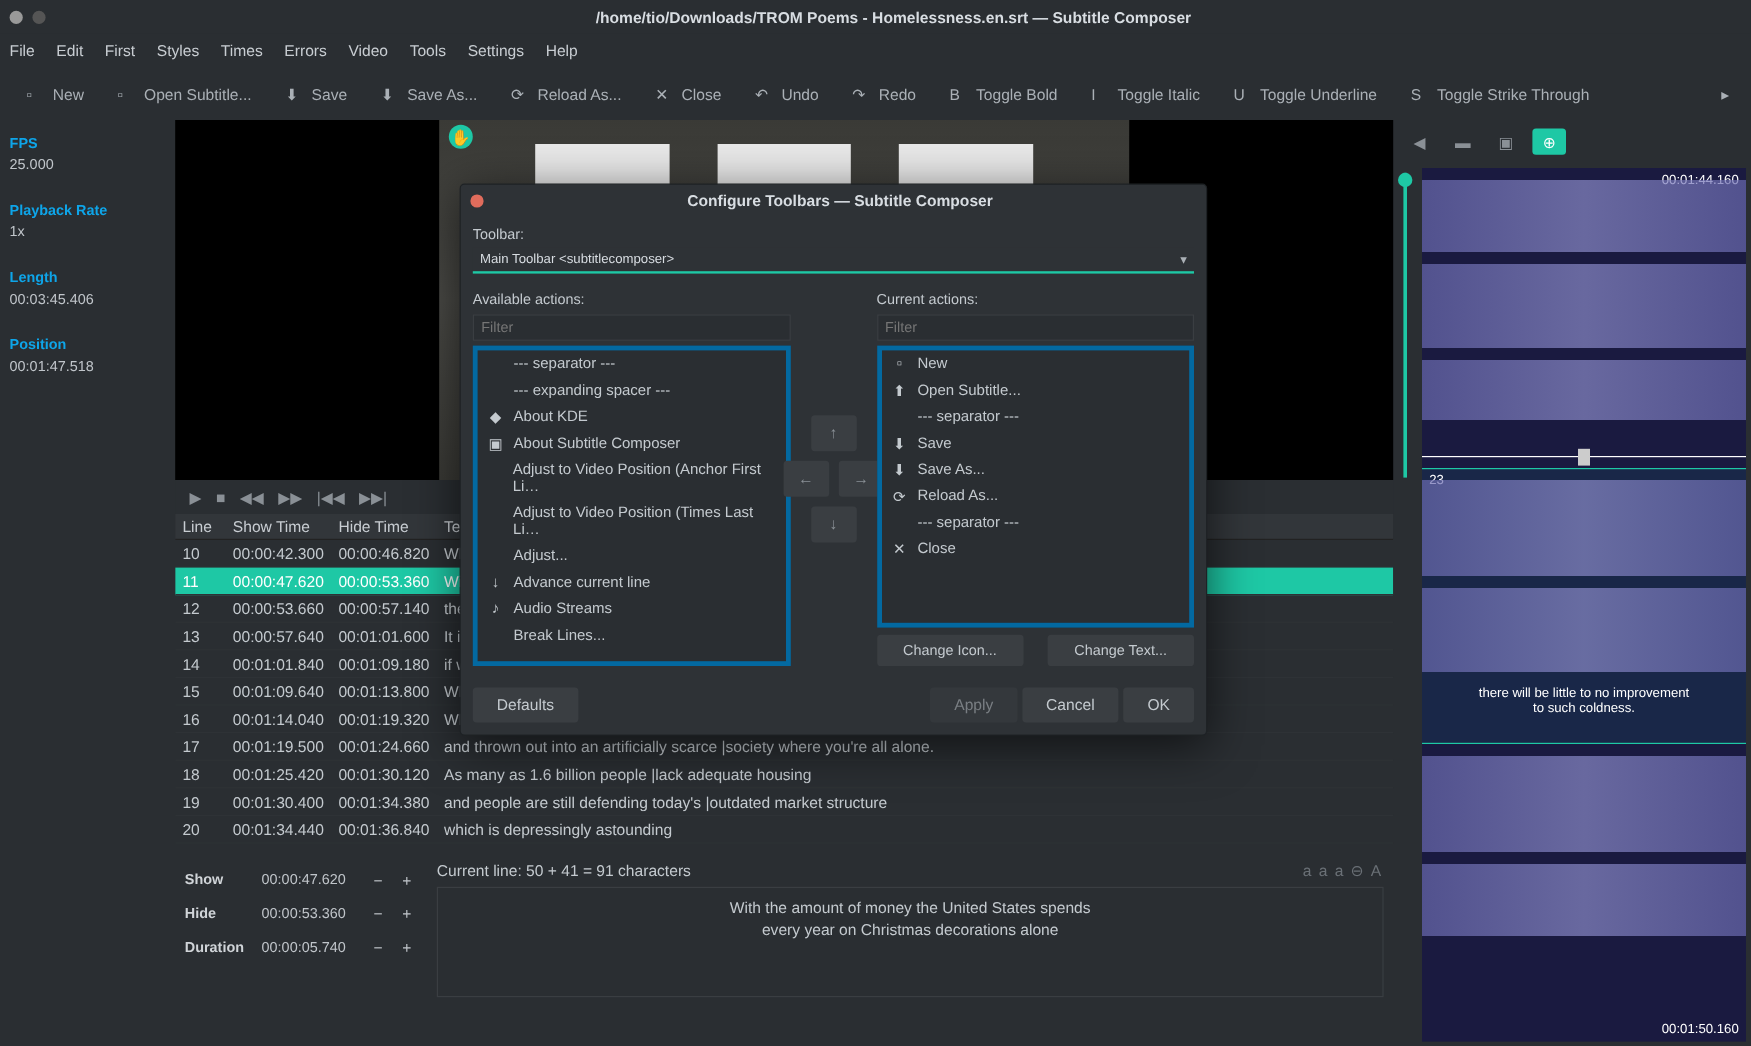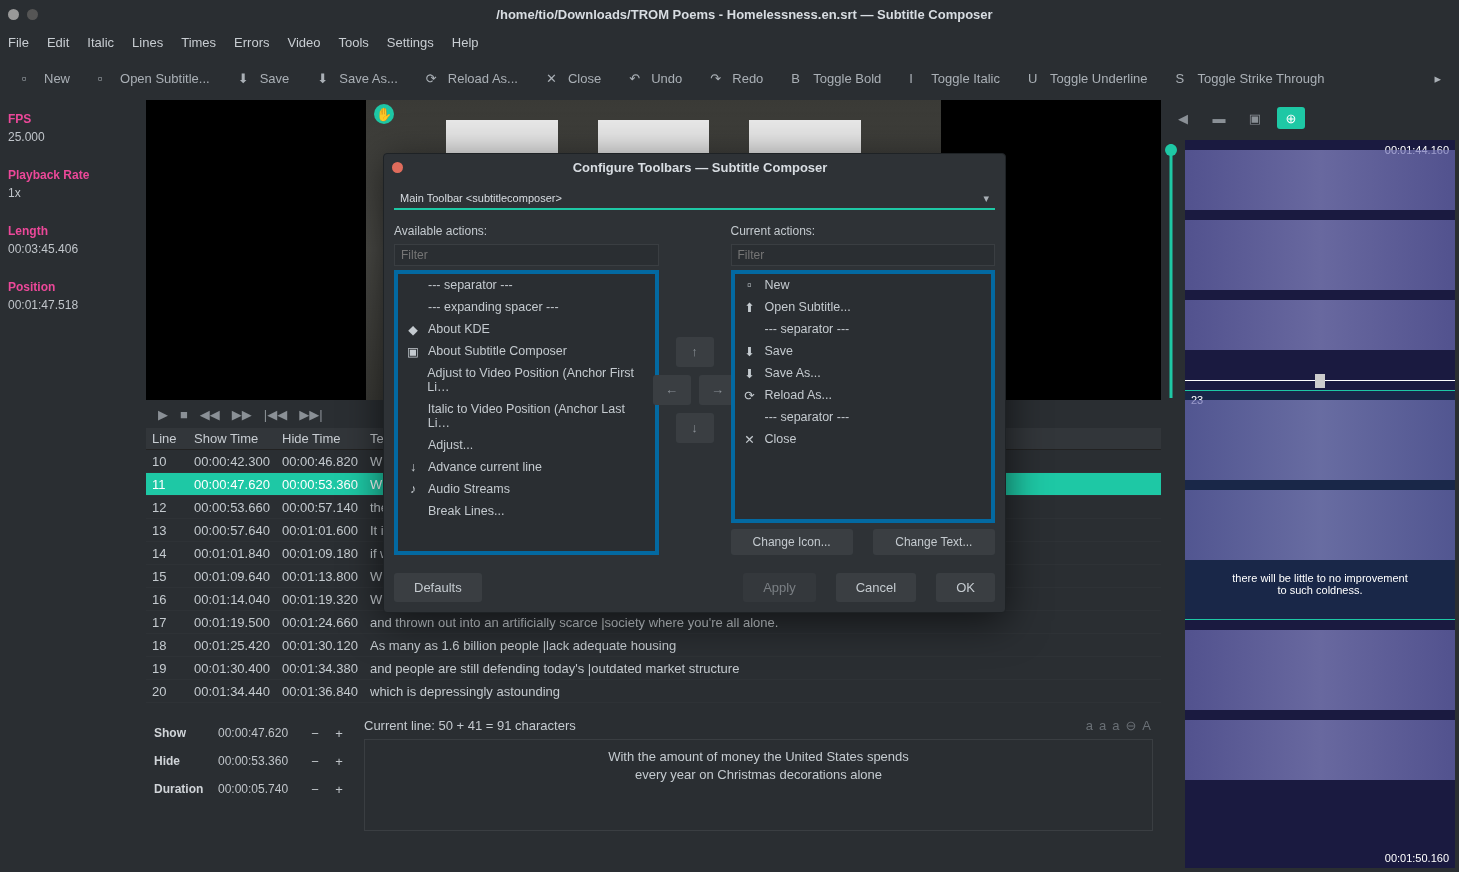--- a/index.html
+++ b/index.html
@@ -15,21 +15,21 @@
 .menubar span { color: #c8cdd2; cursor: pointer; }
 
 .toolbar { height: 44px; display: flex; align-items: center; padding: 0 10px; gap: 4px; }
 .toolbar .tb-item { display: flex; align-items: center; gap: 8px; padding: 0 12px; color: #aab0b6; }
 .toolbar .tb-icon { width: 14px; height: 14px; display: inline-block; }
 .toolbar .chevron { margin-left: auto; color: #aab0b6; padding-right: 8px; }
 
 .main { display: flex; height: calc(100% - 28px - 28px - 44px); }
 
 .leftpanel { width: 146px; padding: 12px 8px; display: flex; flex-direction: column; gap: 24px; }
-.leftpanel .stat .lbl { color: #ec4899; font-weight: 600; font-size: 12px; }
+.leftpanel .stat .lbl { color: #0ea5e9; font-weight: 600; font-size: 12px; }
 .leftpanel .stat .val { color: #c0c5ca; font-size: 12px; margin-top: 4px; }
 
 .center { flex: 1; display: flex; flex-direction: column; min-width: 0; position: relative; }
 .video-area { height: 300px; background: #000; position: relative; }
 .video-frame { position: absolute; left: 220px; top: 0; right: 220px; bottom: 0; background: linear-gradient(180deg,#3a3a36 0%,#4a4a46 50%,#3a3a36 100%); }
 .video-frame .windows { position: absolute; top: 20px; left: 80px; right: 80px; height: 120px; display: flex; gap: 40px; }
 .video-frame .win { flex: 1; background: #e8e8e8; }
 
 .playbar { height: 28px; background: #2a2e32; display: flex; align-items: center; gap: 12px; padding: 0 12px; color: #8a9096; }
 
@@ -87,41 +87,41 @@
 .modal .m-col { flex:1; display:flex; flex-direction:column; min-width:0; }
 .modal .m-col-mid { width:56px; display:flex; flex-direction:column; align-items:center; justify-content:center; gap:8px; }
 .modal .m-col .hdr { font-size:12px; color:#c4cacf; margin-bottom:6px; }
 .modal .m-filter { background:#2a2e32; border:1px solid #3a3e42; color:#aab0b6; padding:3px 6px; font-size:12px; margin-bottom:4px; }
 .modal .m-list { flex:1; background:#2a2e32; border:4px solid #0369a1; overflow:hidden; }
 .modal .m-item { padding:4px 8px; font-size:12.5px; color:#c4cacf; display:flex; align-items:center; gap:8px; }
 .modal .m-item .ic { width:14px; height:14px; display:inline-flex; align-items:center; justify-content:center; }
 .modal .sq-btn { width:38px; height:30px; background:#3a3e42; display:flex; align-items:center; justify-content:center; color:#8a9096; border-radius:3px; }
 .modal .m-actions { display:flex; gap:20px; margin-top:6px; }
 .modal .m-actions .act-btn { flex:1; padding:6px; background:#3a3e42; text-align:center; font-size:12px; color:#c4cacf; border-radius:3px; }
-.modal .m-footer { padding: 10px; display:flex; gap:20px; align-items:center; }
+.modal .m-footer { padding: 10px; display:flex; gap:4px; align-items:center; }
 .modal .m-btn { padding:7px 20px; background:#3a3e42; color:#c4cacf; border-radius:3px; font-size:13px; }
 .modal .m-btn.disabled { opacity:0.5; }
 .modal .m-spacer { flex:1; }
 </style>
 </head>
 <body>
 
 <div class="titlebar">
   <div class="dots">
     <div class="dot"></div>
     <div class="dot"></div>
   </div>
   <div class="title">/home/tio/Downloads/TROM Poems - Homelessness.en.srt — Subtitle Composer</div>
 </div>
 
 <div class="menubar">
   <span>File</span>
   <span>Edit</span>
-  <span>Italic</span>
-  <span>Lines</span>
+  <span>First</span>
+  <span>Styles</span>
   <span>Times</span>
   <span>Errors</span>
   <span>Video</span>
   <span>Tools</span>
   <span>Settings</span>
   <span>Help</span>
 </div>
 
 <div class="toolbar">
   <div class="tb-item">
@@ -364,20 +364,21 @@
     </div>
   </div>
 </div>
 
 <div class="modal">
   <div class="m-titlebar">
     <div class="m-dot"></div>
     <div class="m-title">Configure Toolbars — Subtitle Composer</div>
   </div>
   <div class="m-body">
+    <div class="m-label">Toolbar:</div>
     <div class="m-select"><span>Main Toolbar &lt;subtitlecomposer&gt;</span></div>
     <div class="m-cols">
       <div class="m-col">
         <div class="hdr">Available actions:</div>
         <input class="m-filter" placeholder="Filter" style="">
         <div class="m-list" id="avail-list">
             <div class="m-item">
               <span class="ic"></span>
               <span>--- separator ---</span>
             </div>
@@ -392,21 +393,21 @@
             <div class="m-item">
               <span class="ic">▣</span>
               <span>About Subtitle Composer</span>
             </div>
             <div class="m-item">
               <span class="ic"></span>
               <span>Adjust to Video Position (Anchor First Li…</span>
             </div>
             <div class="m-item">
               <span class="ic"></span>
-              <span>Italic to Video Position (Anchor Last Li…</span>
+              <span>Adjust to Video Position (Times Last Li…</span>
             </div>
             <div class="m-item">
               <span class="ic"></span>
               <span>Adjust...</span>
             </div>
             <div class="m-item">
               <span class="ic">↓</span>
               <span>Advance current line</span>
             </div>
             <div class="m-item">

